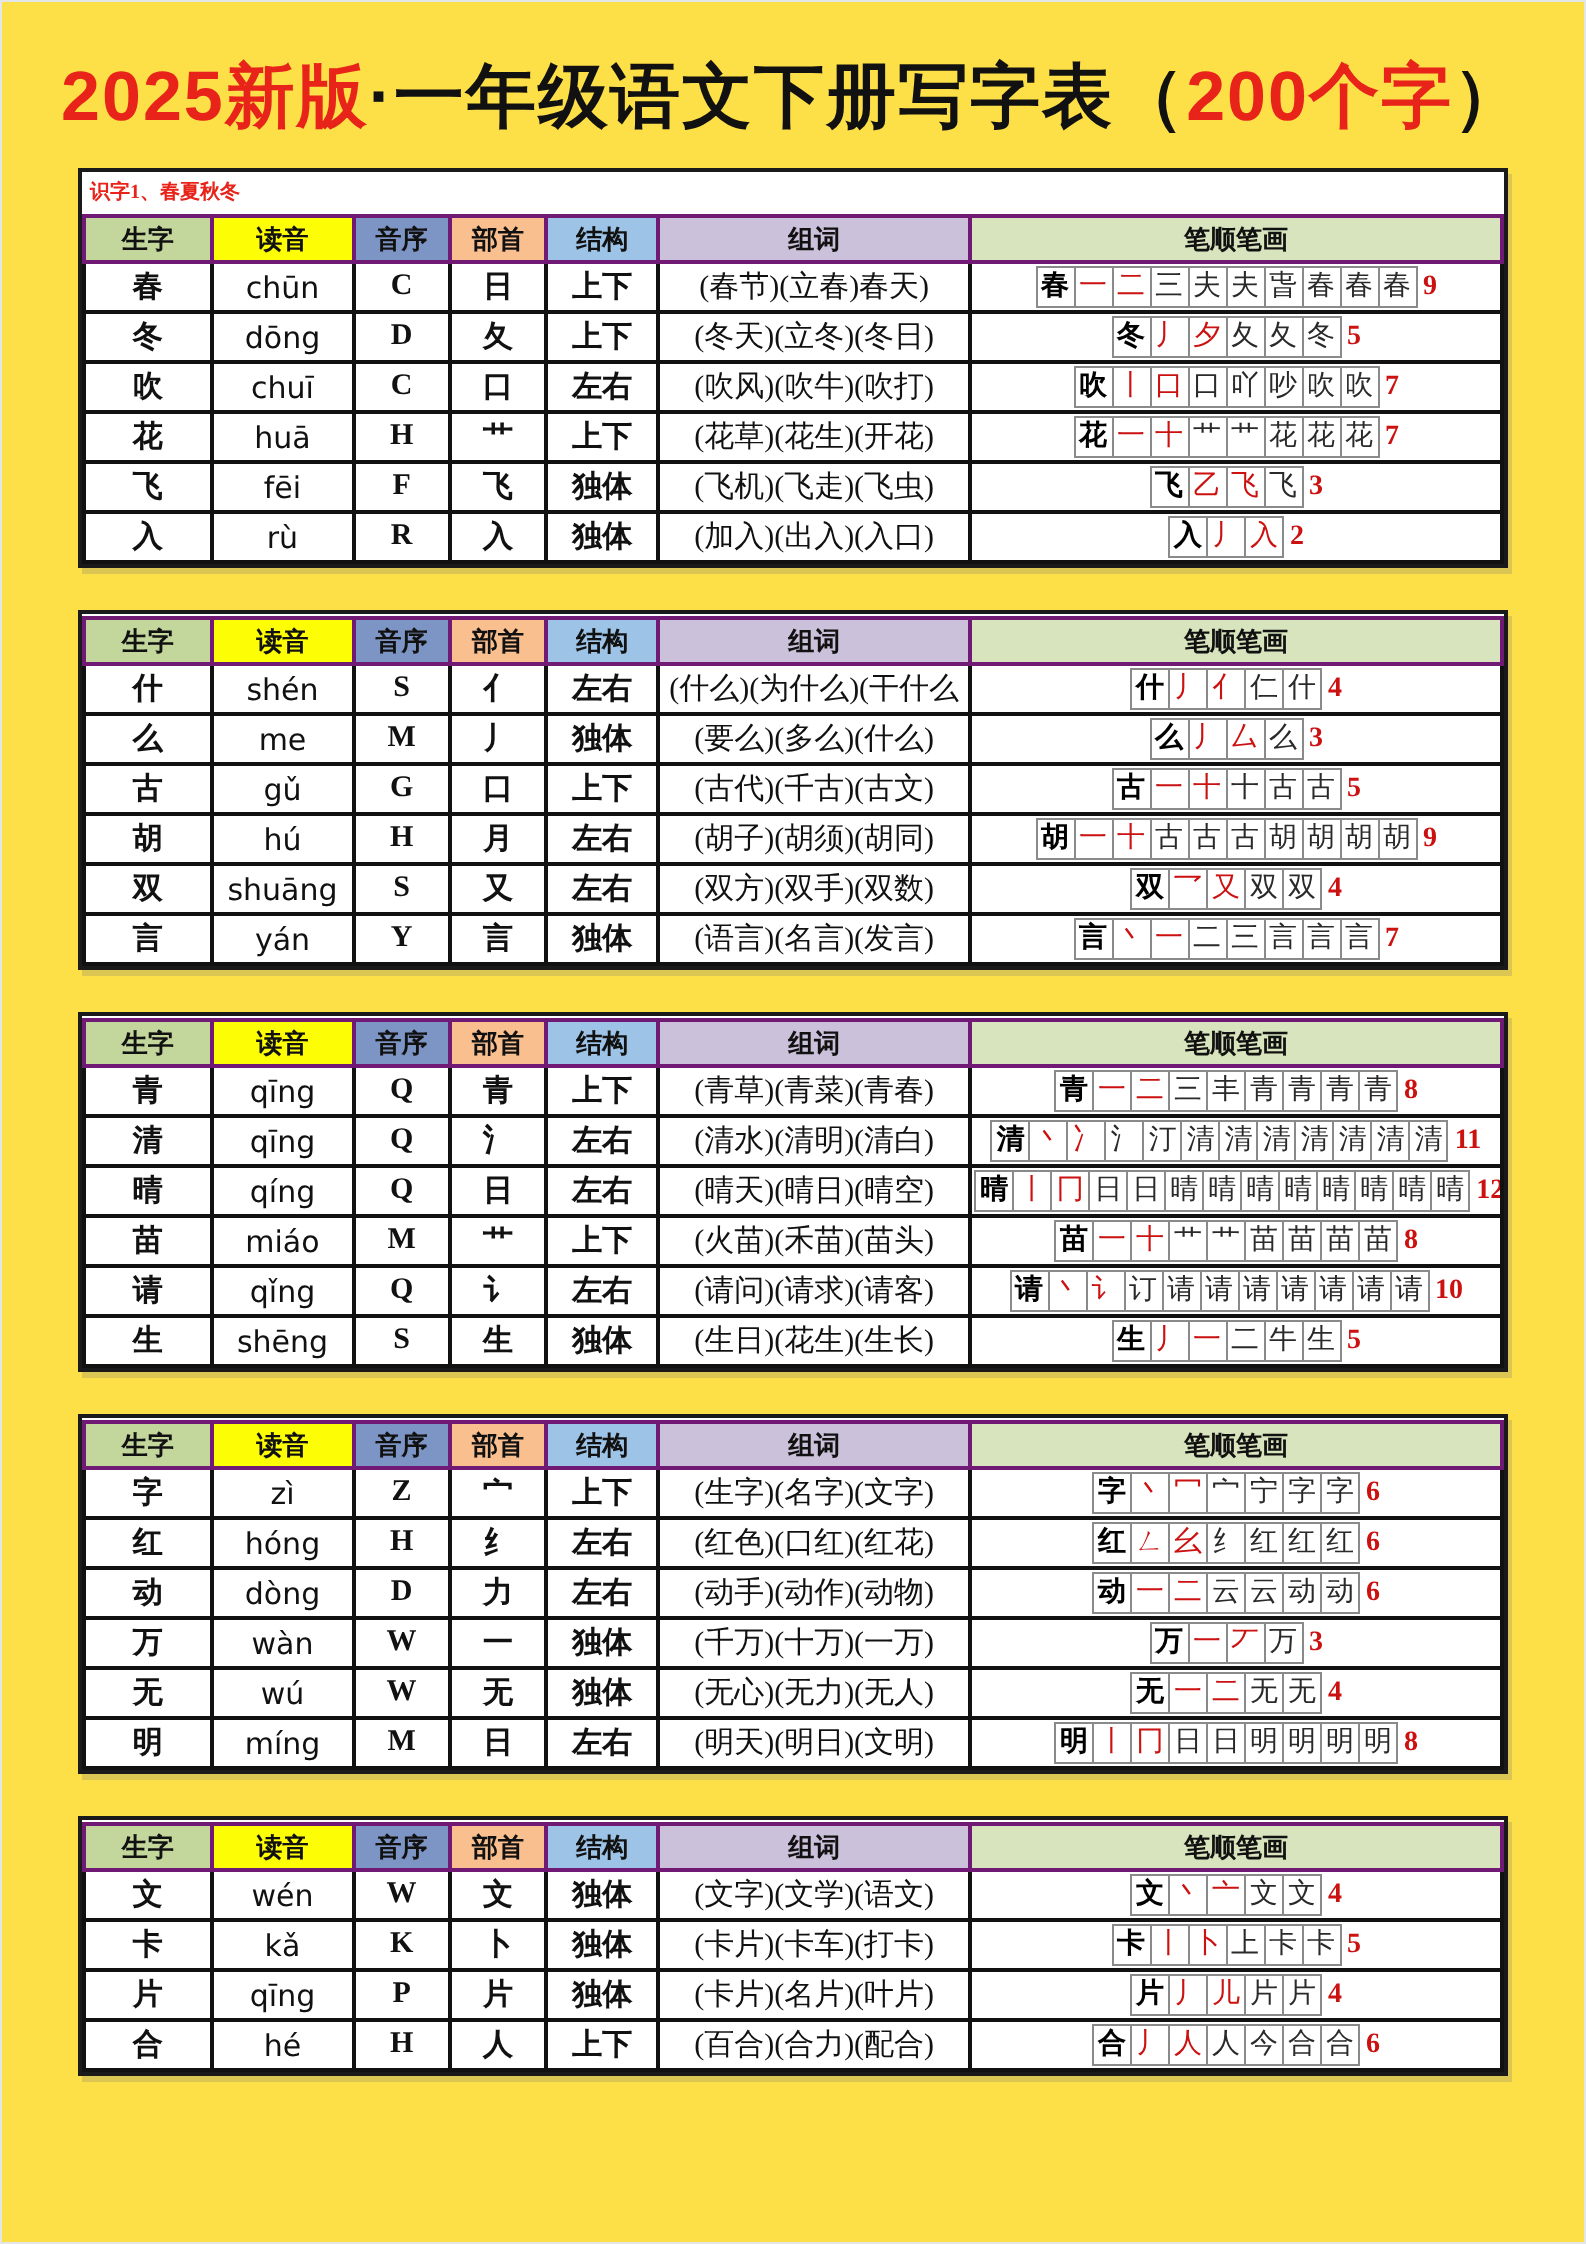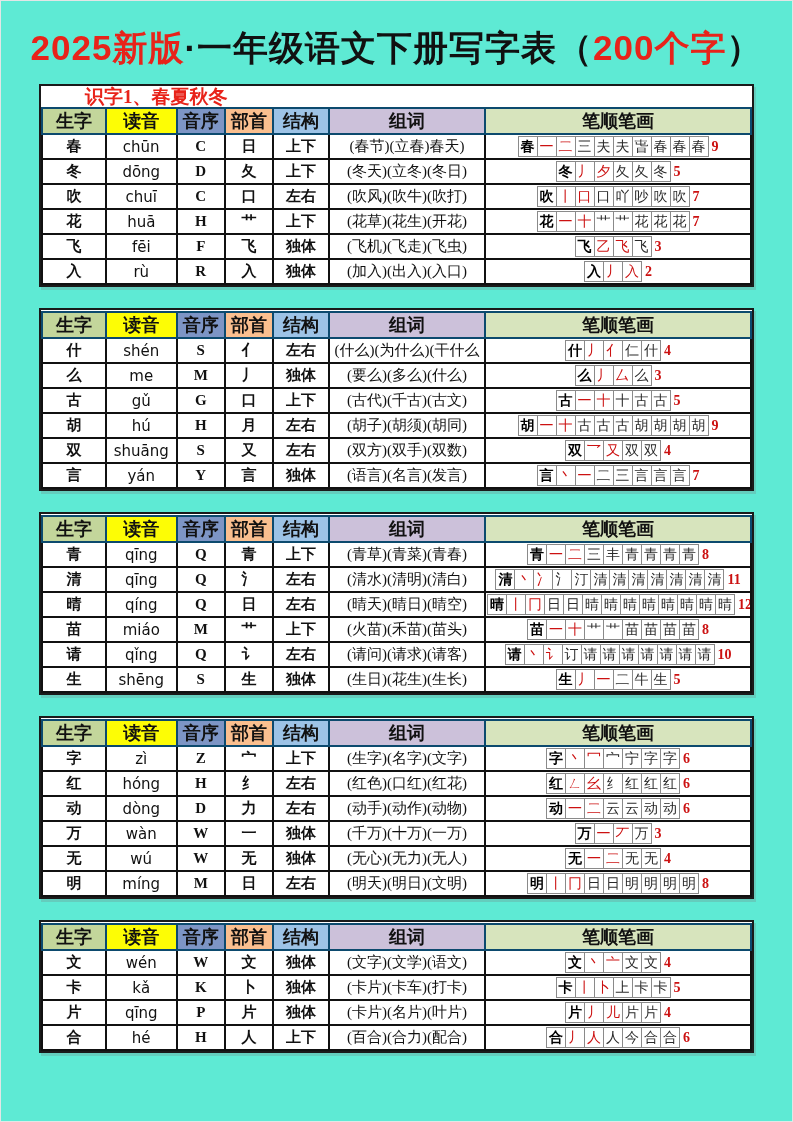--- a/index.html
+++ b/index.html
@@ -1,19 +1,19 @@
 <!DOCTYPE html>
 <html style="--accent: #e8231a; --strokeRed: #cc1111;"><head>
 <meta charset="utf-8">
 <style>
   html,body{margin:0;padding:0;background:#fff;}
   .page{
     position:relative;
     width:793px;height:1122px;
-    background:#5eead4;
+    background:#fde047;
     border:1px solid #e3e6e6;
     box-sizing:border-box;
     font-family:"Liberation Serif", serif;
     overflow:hidden;
   }
   .page-title{
     text-align:center;
     font-family:"Liberation Sans", sans-serif;
     font-weight:900;
     font-size:35px;
@@ -25,34 +25,33 @@
   .page-title .red{color:var(--accent,#e8231a);}
   .lesson{
     margin:0 38px 21px;
     border:2px solid #1a1a1a;
     box-shadow:2px 3px 0 rgba(120,120,120,0.25);
     background:#fff;
   }
   .lesson-title{
     color:var(--accent,#e8231a);
     font-weight:bold;
-    font-size:19px;
+    font-size:10px;
     line-height:19px;
     padding:1px 4px 0;
-    margin-left:40px;
   }
   table.chars{
     border-collapse:collapse;
     width:100%;
     table-layout:fixed;
     margin-top:1px;
   }
   table.chars th{
-    border:2px solid #0c4a6e;
-    font-size:18px;
+    border:2px solid #701a75;
+    font-size:13px;
     font-weight:bold;
     height:21px;
     padding:0;
     color:#111;
   }
   table.chars td{
     border:2px solid #111;
     text-align:center;
     font-size:15px;
     height:23px;

